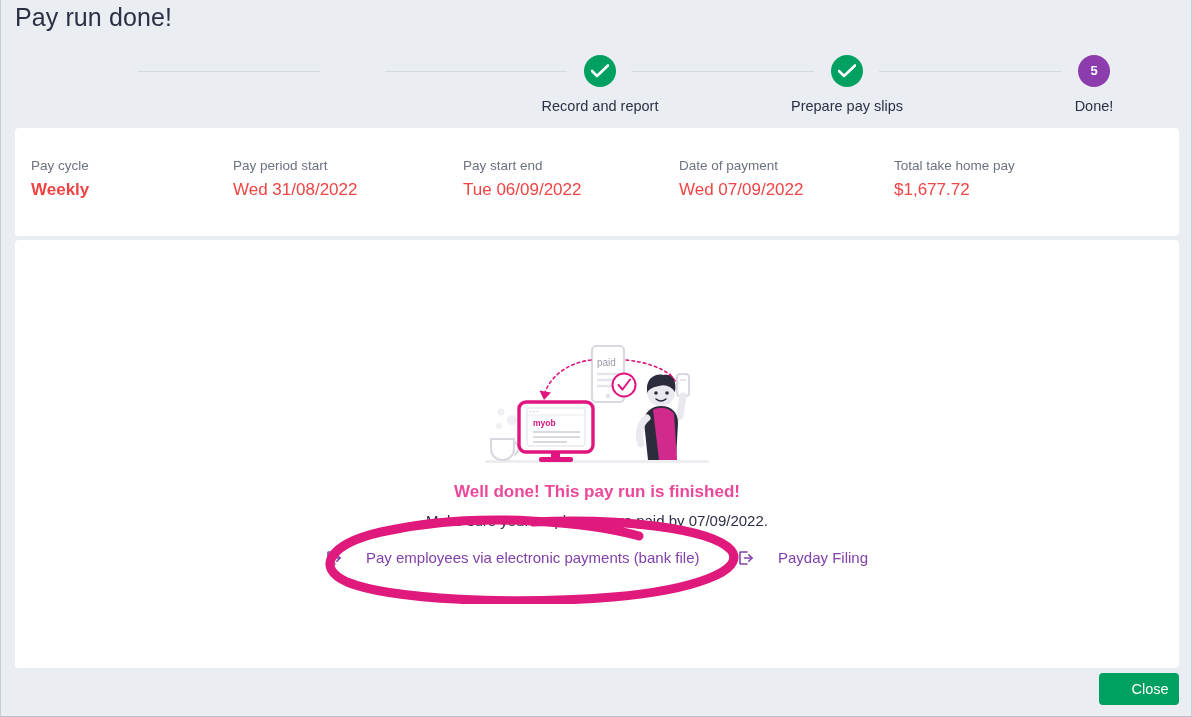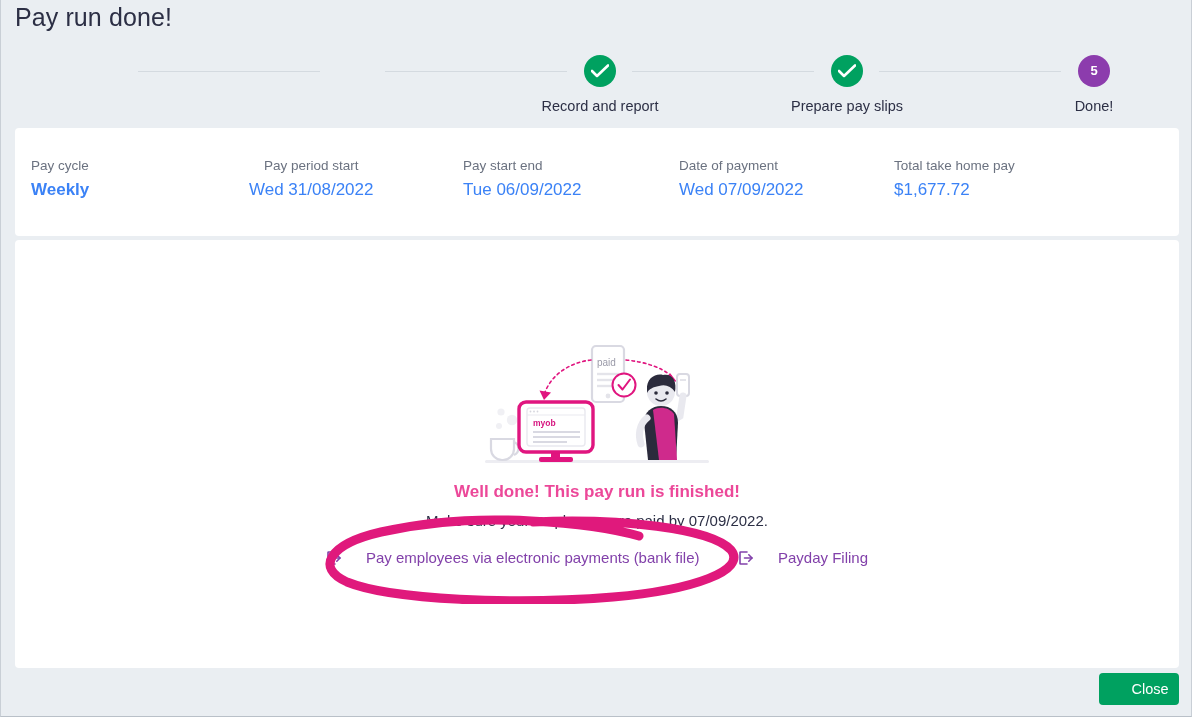--- a/index.html
+++ b/index.html
@@ -102,21 +102,21 @@
     top: 30px;
   }
   .field-label {
     font-size: 13.5px;
     color: #6b7280;
     white-space: nowrap;
     margin-bottom: 7px;
   }
   .field-value {
     font-size: 17px;
-    color: #3b82f6;
+    color: #ef4444;
     font-weight: 400;
     white-space: nowrap;
   }
   .field-value.strong { font-weight: 700; }
 
   
   .content-card {
     position: absolute;
     left: 14px;
     top: 240px;
@@ -247,21 +247,21 @@
       </span>
       <div class="step-label">Done!</div>
     </div>
   </div>
 
   <div class="summary-card">
     <div class="summary-field" style="left:16px;">
       <div class="field-label">Pay cycle</div>
       <div class="field-value strong">Weekly</div>
     </div>
-    <div class="summary-field" style="left:234px;text-align:center;">
+    <div class="summary-field" style="left:218px;">
       <div class="field-label">Pay period start</div>
       <div class="field-value">Wed 31/08/2022</div>
     </div>
     <div class="summary-field" style="left:448px;">
       <div class="field-label">Pay start end</div>
       <div class="field-value">Tue 06/09/2022</div>
     </div>
     <div class="summary-field" style="left:664px;">
       <div class="field-label">Date of payment</div>
       <div class="field-value">Wed 07/09/2022</div>

